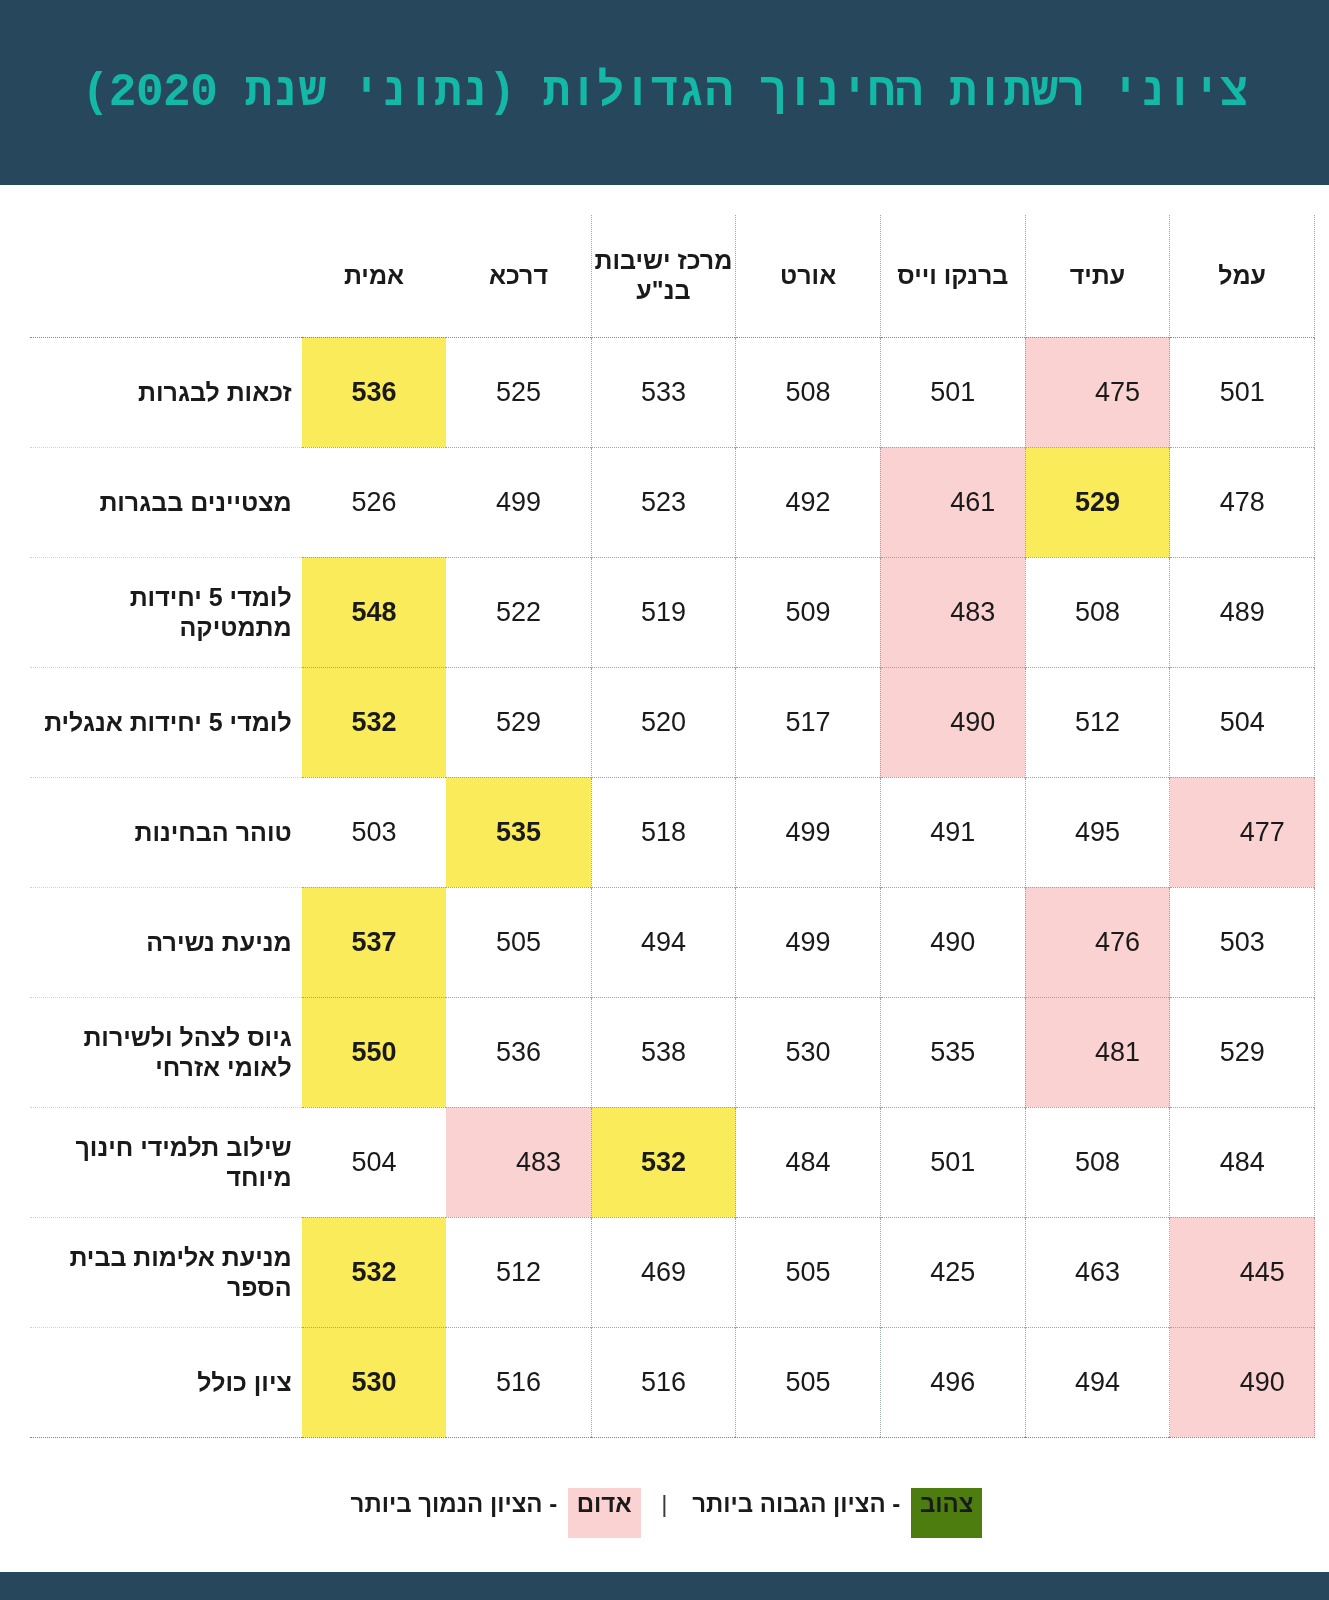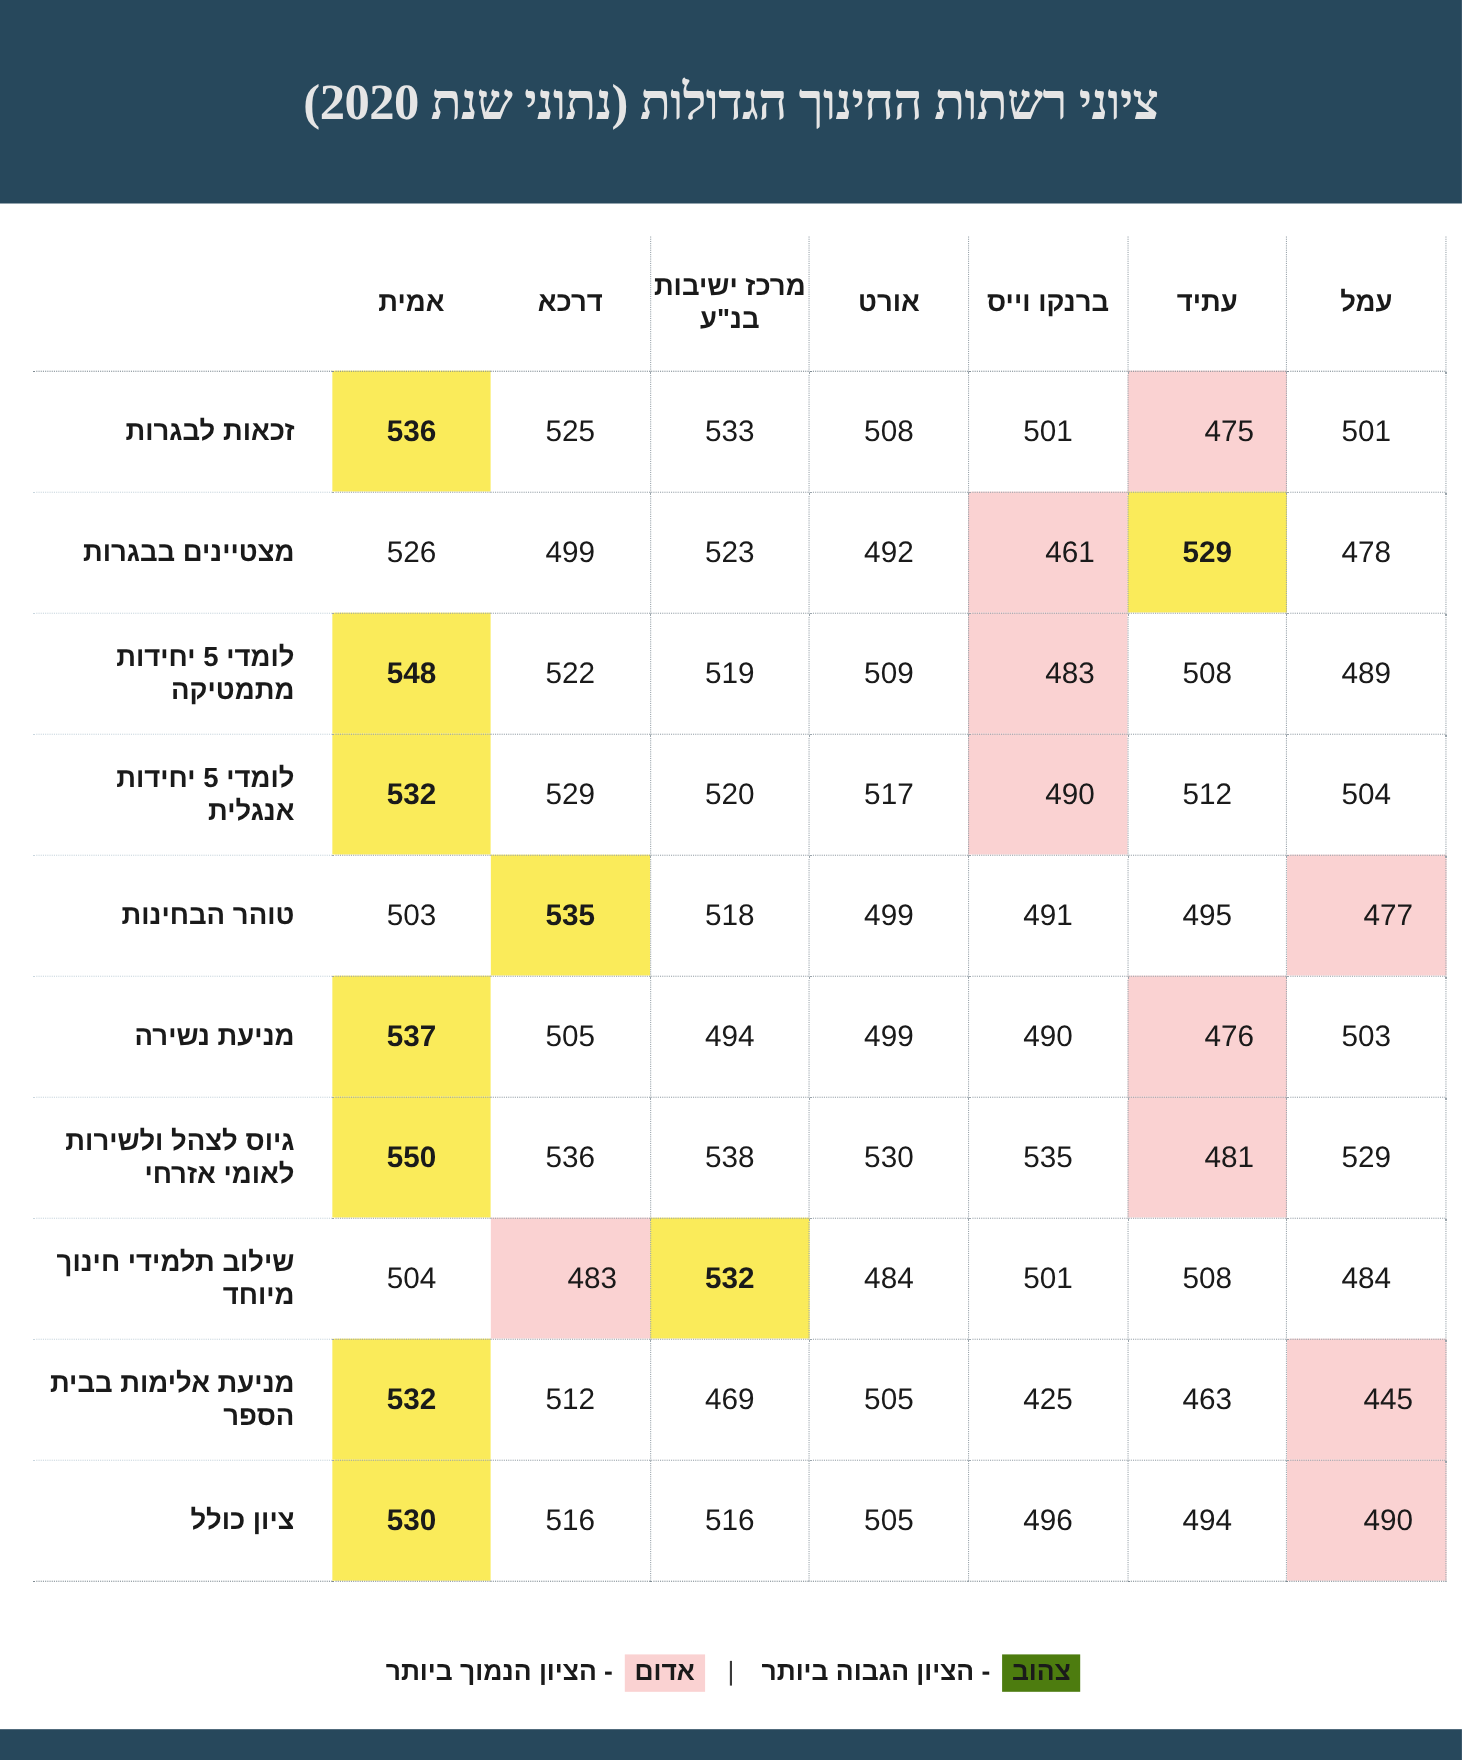--- a/index.html
+++ b/index.html
@@ -21,28 +21,28 @@
     position: absolute;
     top: 0; left: 0;
     width: 1329px;
     height: 185px;
     background: #27485c;
     display: flex;
     align-items: center;
     justify-content: center;
   }
   .title-text {
-    color: #e5e5e5;
+    color: #14b8a6;
     font-size: 46px;
     font-weight: bold;
     letter-spacing: -0.5px;
     direction: rtl;
     white-space: nowrap;
     text-align: center;
-    font-family: Liberation Serif, serif;
+    font-family: Liberation Mono, monospace;
   }
 
   
   .footer-strip {
     position: absolute;
     left: 0; bottom: 0;
     width: 1329px;
     height: 28px;
     background: #27485c;
   }
@@ -106,21 +106,21 @@
     border-top: 1px dotted #9aa4ab;
     background: #ffffff;
   }
   tbody tr:first-child td { border-top: 1px dotted #7f8b93; }
   tbody tr:last-child td  { border-bottom: 1px dotted #7f8b93; }
 
   tbody td.rowlabel {
     font-size: 25px;
     font-weight: bold;
     text-align: right;
-    padding-right: 34px;
+    padding-right: 10px;
     line-height: 1.22;
     border-right: none;
     border-top-color: #c9d6de;
   }
   tbody td.last-data { border-right: none; }
 
   tbody td.hi {
     background: #faeb5a;
     font-weight: bold;
   }
@@ -137,21 +137,21 @@
     width: 1329px;
     text-align: center;
     direction: rtl;
     font-size: 24px;
     font-weight: bold;
     color: #1a1a1a;
     white-space: nowrap;
   }
   .legend .swatch {
     display: inline-block;
-    padding: 2px 9px 4px 9px;
+    padding: 2px 9px 20px 9px;
     font-weight: bold;
   }
   .legend .sw-yellow { background: #4d7c0f; }
   .legend .sw-red    { background: #fad2d2; }
   .legend .sep {
     display: inline-block;
     margin: 0 14px;
     color: #3a3a3a;
     font-weight: normal;
   }

